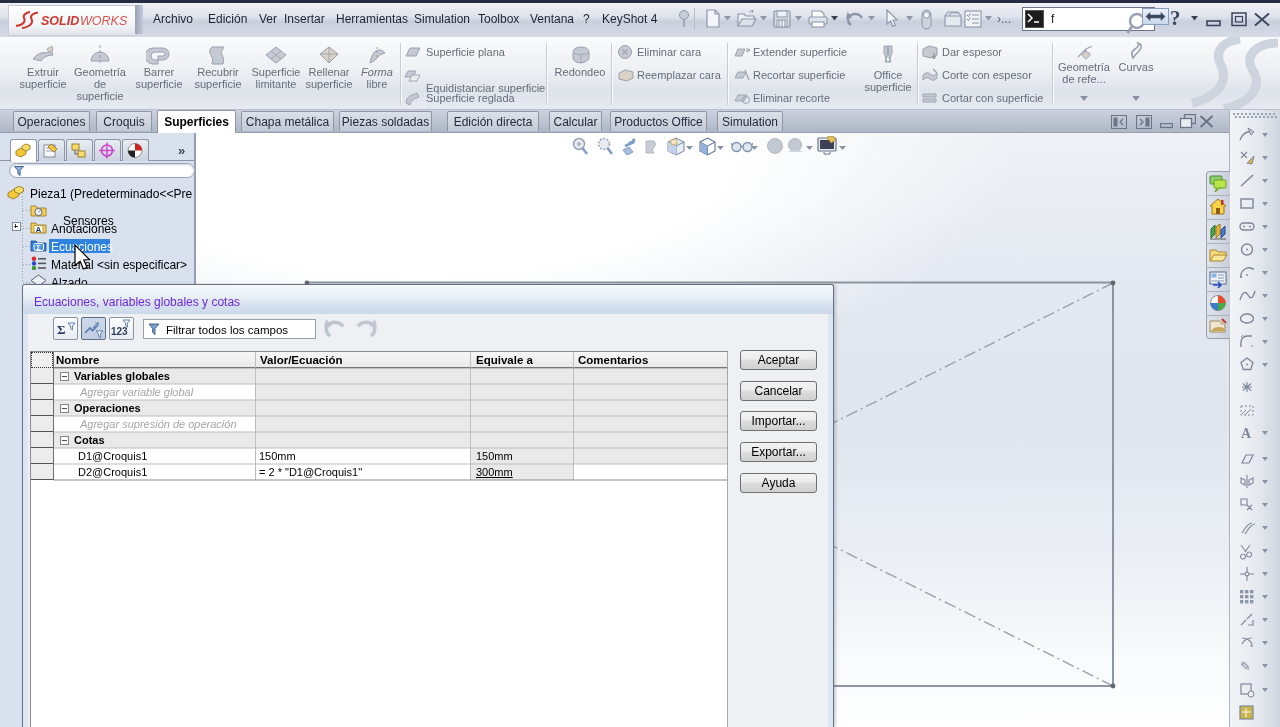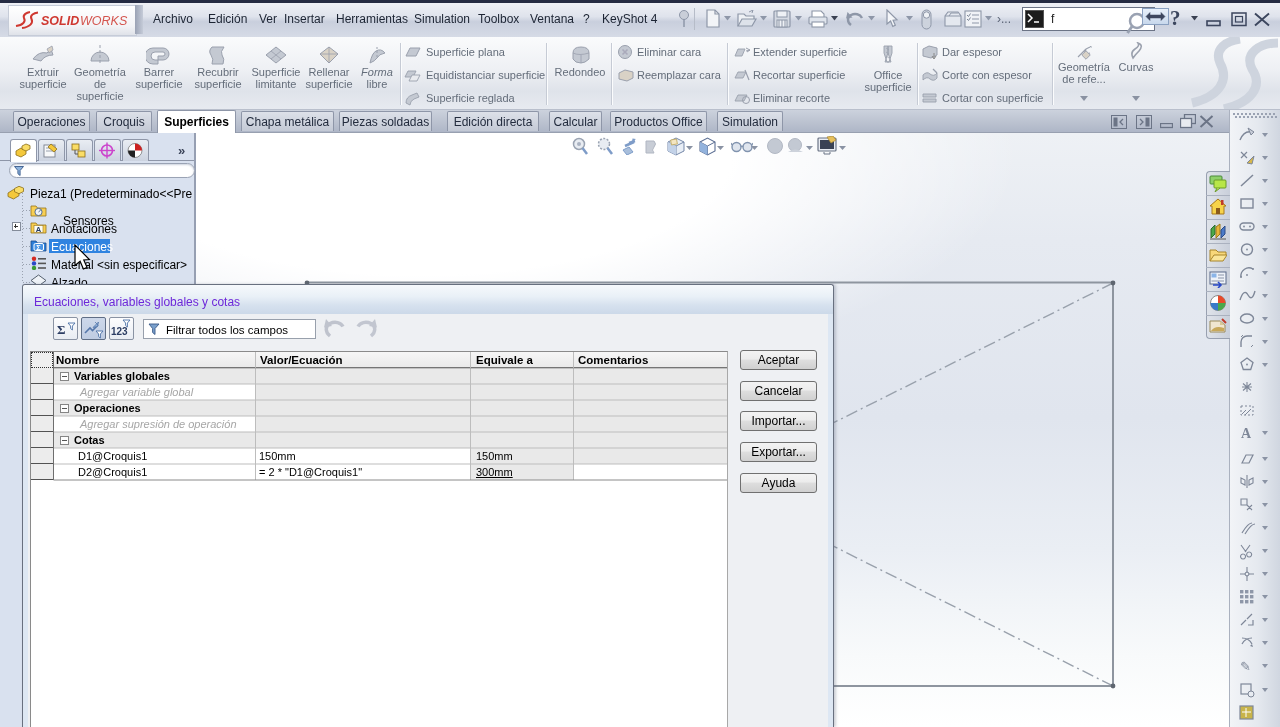--- a/index.html
+++ b/index.html
@@ -218,21 +218,21 @@
     <div class="rlabel" style="left:334px;top:79px;width:86px;">libre</div>
     <div class="rsep" style="left:400px;"></div>
     <svg class="abs" style="left:404px;top:44px;" width="18" height="16">
       <path d="M2 12 l4 -8 h10 l-4 8 Z" fill="#c4c9d2" stroke="#9aa0ad" stroke-width="1"></path>
     </svg>
     <div class="slabel" style="left:426px;top:46px;">Superficie plana</div>
     <svg class="abs" style="left:404px;top:67px;" width="18" height="16">
       <path d="M1 10 l3 -6 h8 l-3 6 Z" fill="#c4c9d2" stroke="#9aa0ad" stroke-width="0.9"></path>
       <path d="M5 14 l3 -6 h8 l-3 6 Z" fill="#e9ebef" stroke="#9aa0ad" stroke-width="0.9"></path>
     </svg>
-    <div class="slabel" style="left:426px;top:69px;">Equidistanciar superficie</div>
+    <div class="slabel" style="left:426px;top:82px;">Equidistanciar superficie</div>
     <svg class="abs" style="left:404px;top:90px;" width="18" height="16">
       <path d="M2 13 q0 -6 6 -8 l5 -2 l2 4 l-5 2 q-4 2 -4 6 Z" fill="#c4c9d2" stroke="#9aa0ad" stroke-width="0.9"></path>
     </svg>
     <div class="slabel" style="left:426px;top:92px;">Superficie reglada</div>
     <div class="rsep" style="left:546px;"></div>
     <svg class="abs" style="left:567px;top:45px;" width="28" height="22">
       <path d="M6 8 q0 -6 8 -6 q8 0 8 6 l0 6 q-4 4 -8 4 q-6 0 -8 -4 Z" fill="#c4c9d2" stroke="#9aa0ad" stroke-width="1"></path>
       <path d="M6 8 q6 3 16 0 M14 10 v8" stroke="#9aa0ad" stroke-width="0.8" fill="none"></path>
     </svg>
     <div class="rlabel" style="left:545px;top:67px;width:70px;">Redondeo</div>

